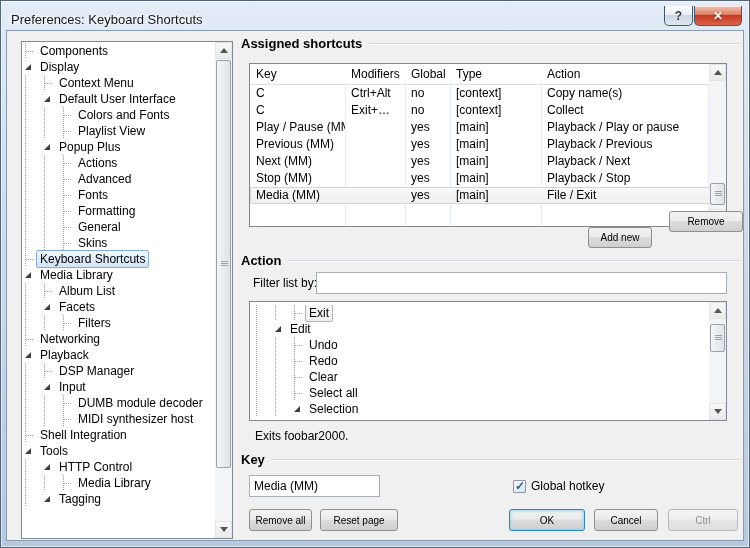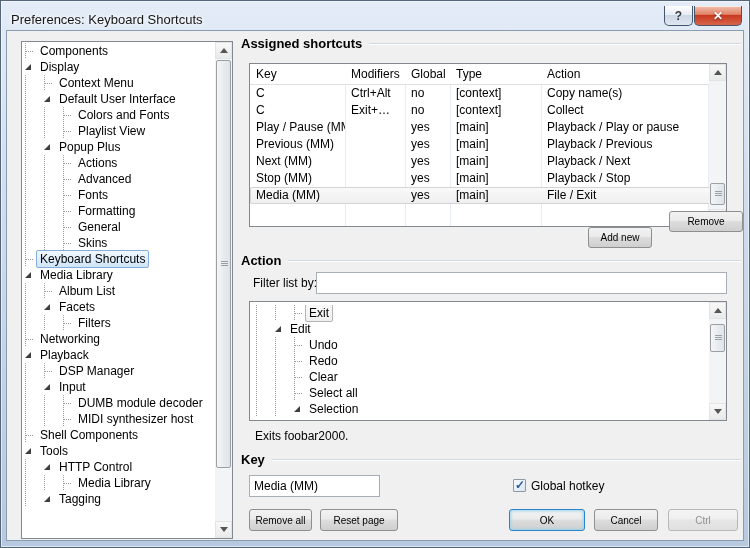--- a/index.html
+++ b/index.html
@@ -85,21 +85,21 @@
     background:linear-gradient(180deg,#f2f2f2,#ebebeb 45%,#dddddd 50%,#cfcfcf); }
   .btn.default { border-color:#2b84c5; box-shadow:inset 0 0 3px 1px #9cd4ef; }
   .btn.disabled { border-color:#b6b9bc; color:#8f8f8f;
     background:linear-gradient(180deg,#f4f4f4,#efefef 45%,#e6e6e6 50%,#e0e0e0); }
 
   
   .tbox { position:absolute; border:1px solid #a7aeb7; background:#fff; padding:0 4px;
     font-family:"Liberation Sans",sans-serif; font-size:12px; height:22px; }
 
   
-  .chkwrap { position:absolute; display:flex; align-items:flex-start; gap:5px; }
+  .chkwrap { position:absolute; display:flex; align-items:center; gap:5px; }
   .chk { width:13px; height:13px; border:1px solid #8e99a5; border-radius:1px;
     background:linear-gradient(135deg,#f6f9fc,#d9e6f2); position:relative; }
   .chk.checked::after { content:"\2713"; position:absolute; left:1px; top:-2px;
     font-size:12px; font-weight:bold; color:#2b579a; }
 
   .desc { position:absolute; white-space:nowrap; }
   .flabel { position:absolute; white-space:nowrap; }
 </style>
 </head>
 <body>
@@ -256,21 +256,21 @@
             <span class="lbl">DUMB module decoder</span>
           </div>
           <div class="trow">
             <span class="vg"></span>
             <span class="vg"></span>
             <span class="conn dots"></span>
             <span class="lbl">MIDI synthesizer host</span>
           </div>
           <div class="trow">
             <span class="conn dots"></span>
-            <span class="lbl">Shell Components</span>
+            <span class="lbl">Shell Integration</span>
           </div>
           <div class="trow">
             <span class="conn">
               <i class="tri"></i>
             </span>
             <span class="lbl">Tools</span>
           </div>
           <div class="trow">
             <span class="vg"></span>
             <span class="conn">

